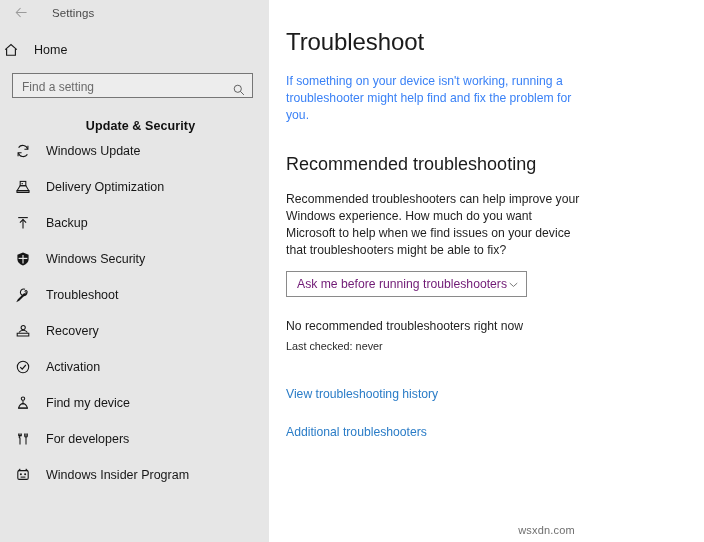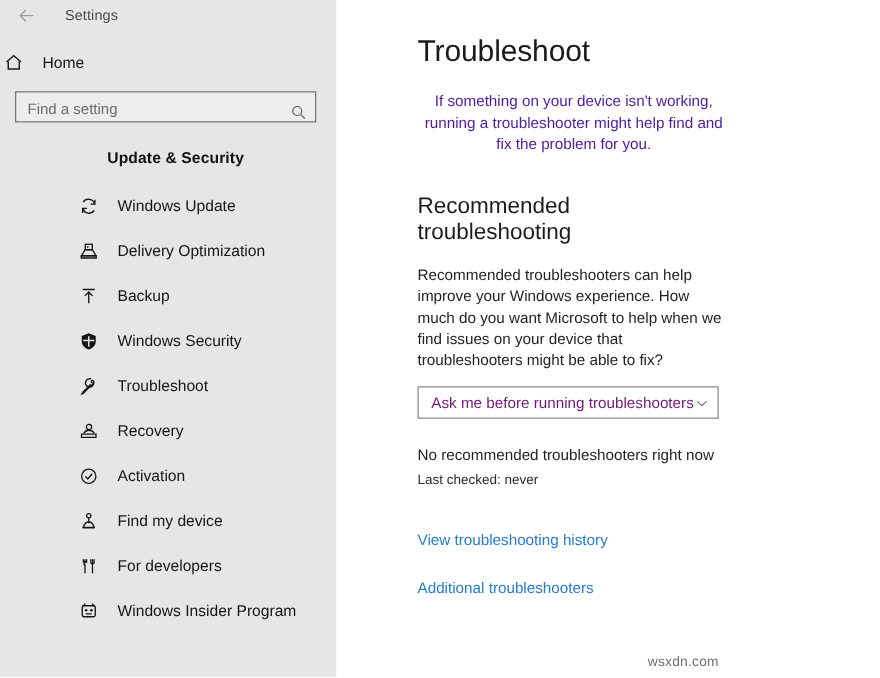--- a/index.html
+++ b/index.html
@@ -12,21 +12,20 @@
     background: #ffffff;
     font-family: "Liberation Sans", sans-serif;
     overflow: hidden;
     position: relative;
   }
   #app {
     display: flex;
     width: 584px;
     height: 542px;
     position: relative;
-    gap: 48px;
   }
 
   
   .sidebar {
     width: 269px;
     height: 542px;
     background: #e6e6e6;
     flex: 0 0 269px;
     position: relative;
     box-sizing: border-box;
@@ -109,22 +108,21 @@
     font-size: 12.5px;
     font-weight: bold;
     color: #111111;
     padding-left: 12px;
     margin-top: 21px;
     letter-spacing: .1px;
     text-align: center;
   }
 
   .nav-list {
-    margin-top: 20px;
-    padding-left: 48px;
+    margin-top: 6px;
   }
   .nav-item {
     display: flex;
     align-items: center;
     height: 24px;
     margin-bottom: 12px;
     padding-left: 12px;
     box-sizing: border-box;
     cursor: default;
   }
@@ -154,25 +152,24 @@
   }
   .page-title {
     font-size: 24px;
     font-weight: normal;
     color: #1b1b1b;
     margin: 0;
     letter-spacing: -.1px;
   }
   .page-desc {
     font-size: 12.2px;
-    color: #4c1d95;
+    color: #3b82f6;
     line-height: 17px;
     margin: 17px 0 0 0;
     max-width: 372px;
-    text-align: center;
   }
   .sub-heading {
     font-size: 18px;
     font-weight: normal;
     color: #1b1b1b;
     margin: 30px 0 0 0;
   }
   .sub-desc {
     font-size: 12.2px;
     color: #1f1f1f;

